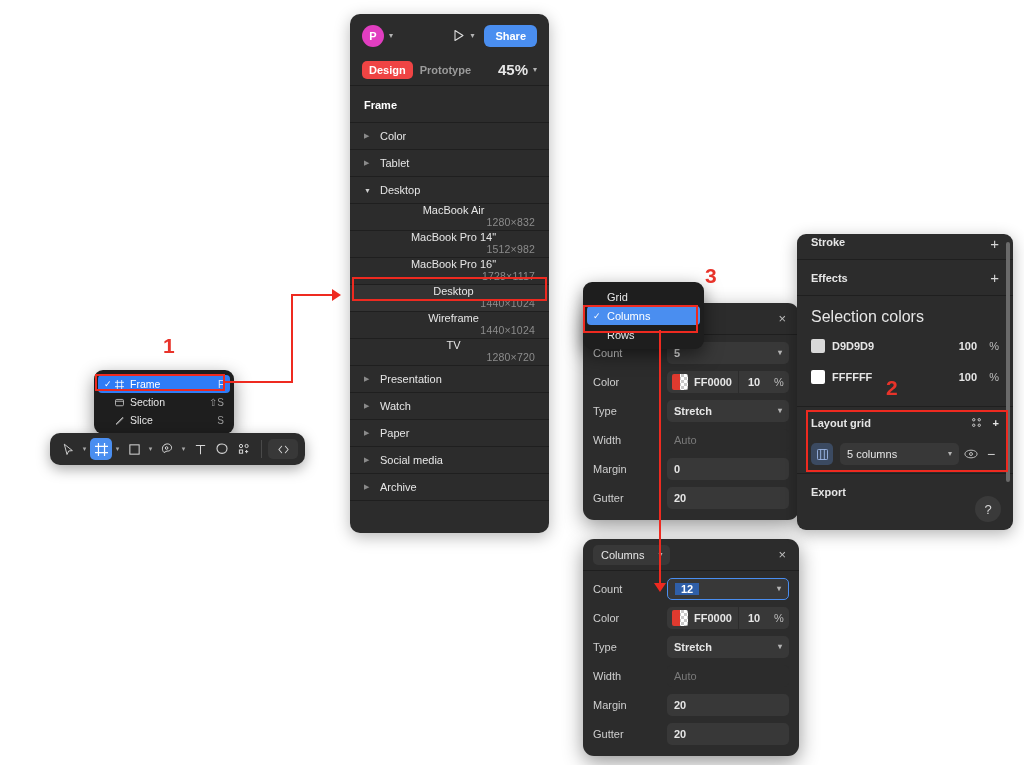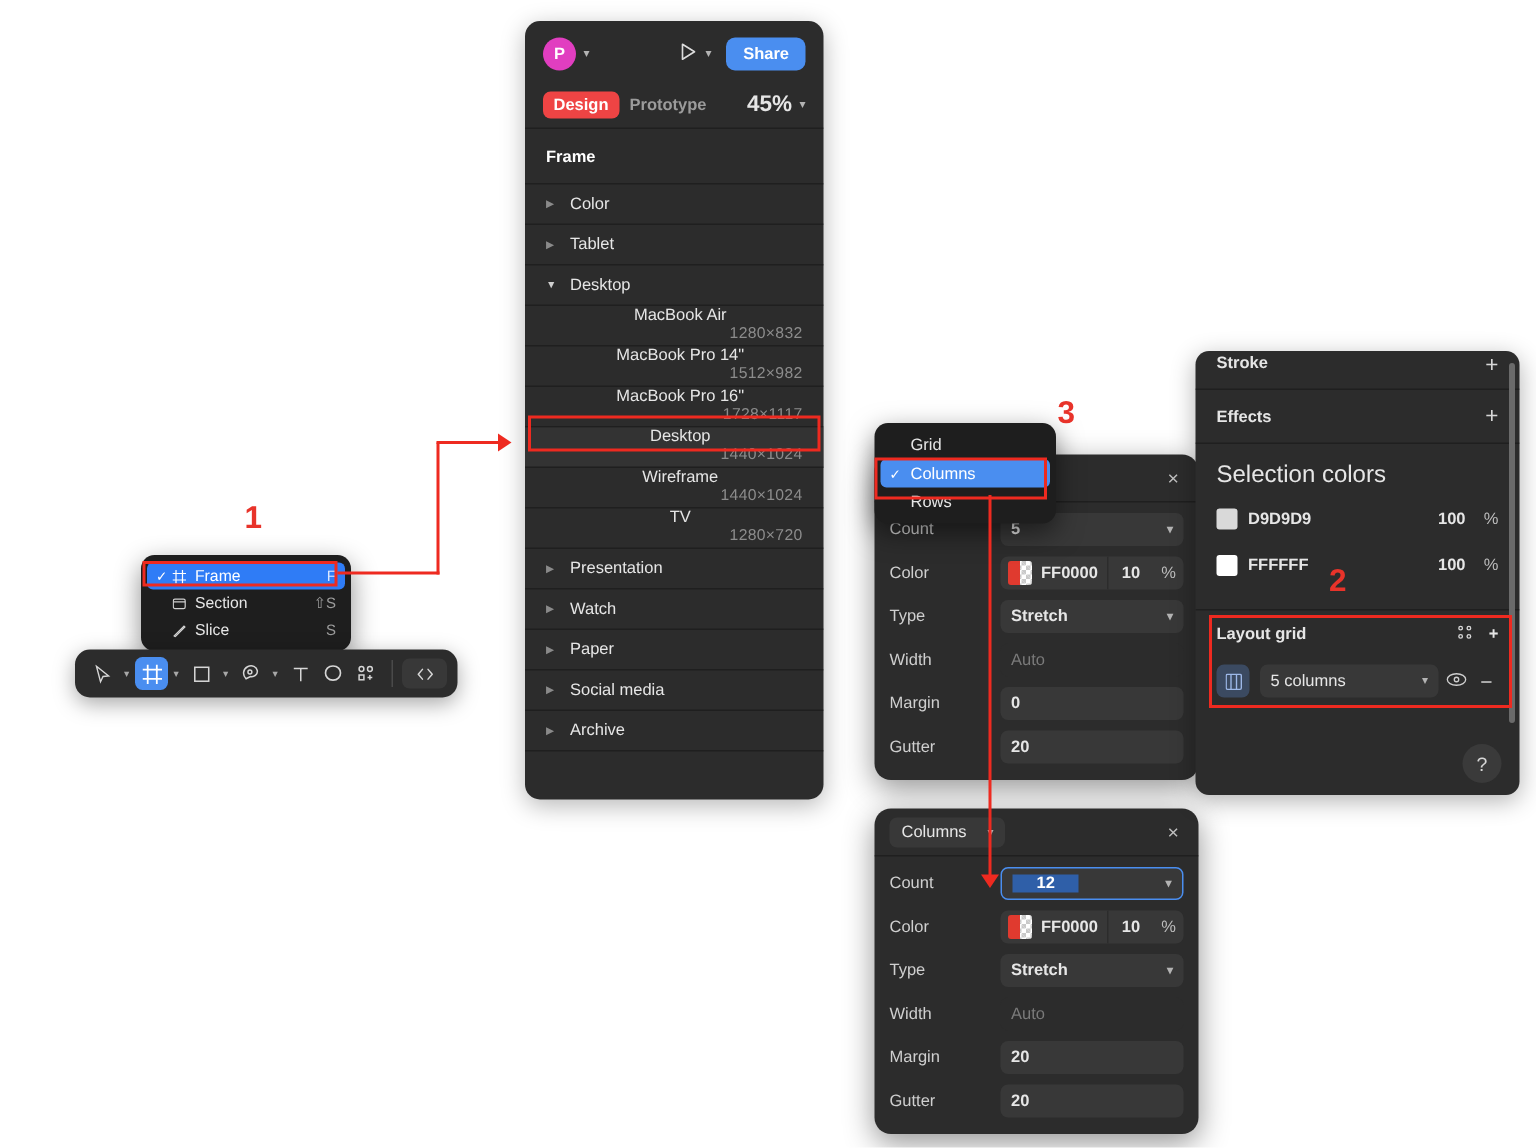--- a/index.html
+++ b/index.html
@@ -258,21 +258,21 @@
   }
   .gp-field.plain { background: #2c2c2c; color: #7a7a7a; font-weight: normal; }
   .gp-field.focus {
     border: 1px solid #4a8ef0;
     background: #383838;
   }
   .gp-field .caret { margin-left: auto; }
   .gp-field .selnum {
     background: #2f5fa8;
     color: #fff;
-    padding: 0 16px;
+    padding: 0 6px;
   }
   .colorgrp {
     flex: 1 1 auto;
     height: 22px;
     display: flex;
     align-items: center;
     background: #383838;
     border-radius: 5px;
     overflow: hidden;
   }
@@ -813,20 +813,23 @@
       <span class="lg-eye">
         <svg width="14" height="10" viewBox="0 0 16 11">
             <ellipse cx="8" cy="5.5" rx="7" ry="4.4" fill="none" stroke="#cfcfcf" stroke-width="1"></ellipse>
             <circle cx="8" cy="5.5" r="1.7" fill="none" stroke="#cfcfcf" stroke-width="1"></circle>
           </svg>
       </span>
       <span class="lg-minus">−</span>
     </div>
   </div>
 
+  <div class="rp-row" style="border-top:1px solid #1f1f1f; border-bottom:0; margin-top:4px;">
+    <span>Export</span>
+  </div>
 
   <div class="rp-scroll"></div>
   <div class="helpbtn">?</div>
 </div>
 
 <div class="rednum" style="left:163px; top:334px;">1</div>
 <div class="rednum" style="left:886px; top:376px;">2</div>
 <div class="rednum" style="left:705px; top:264px;">3</div>
 
 <div class="redbox" style="left:95px; top:374px; width:130px; height:17px;"></div>

